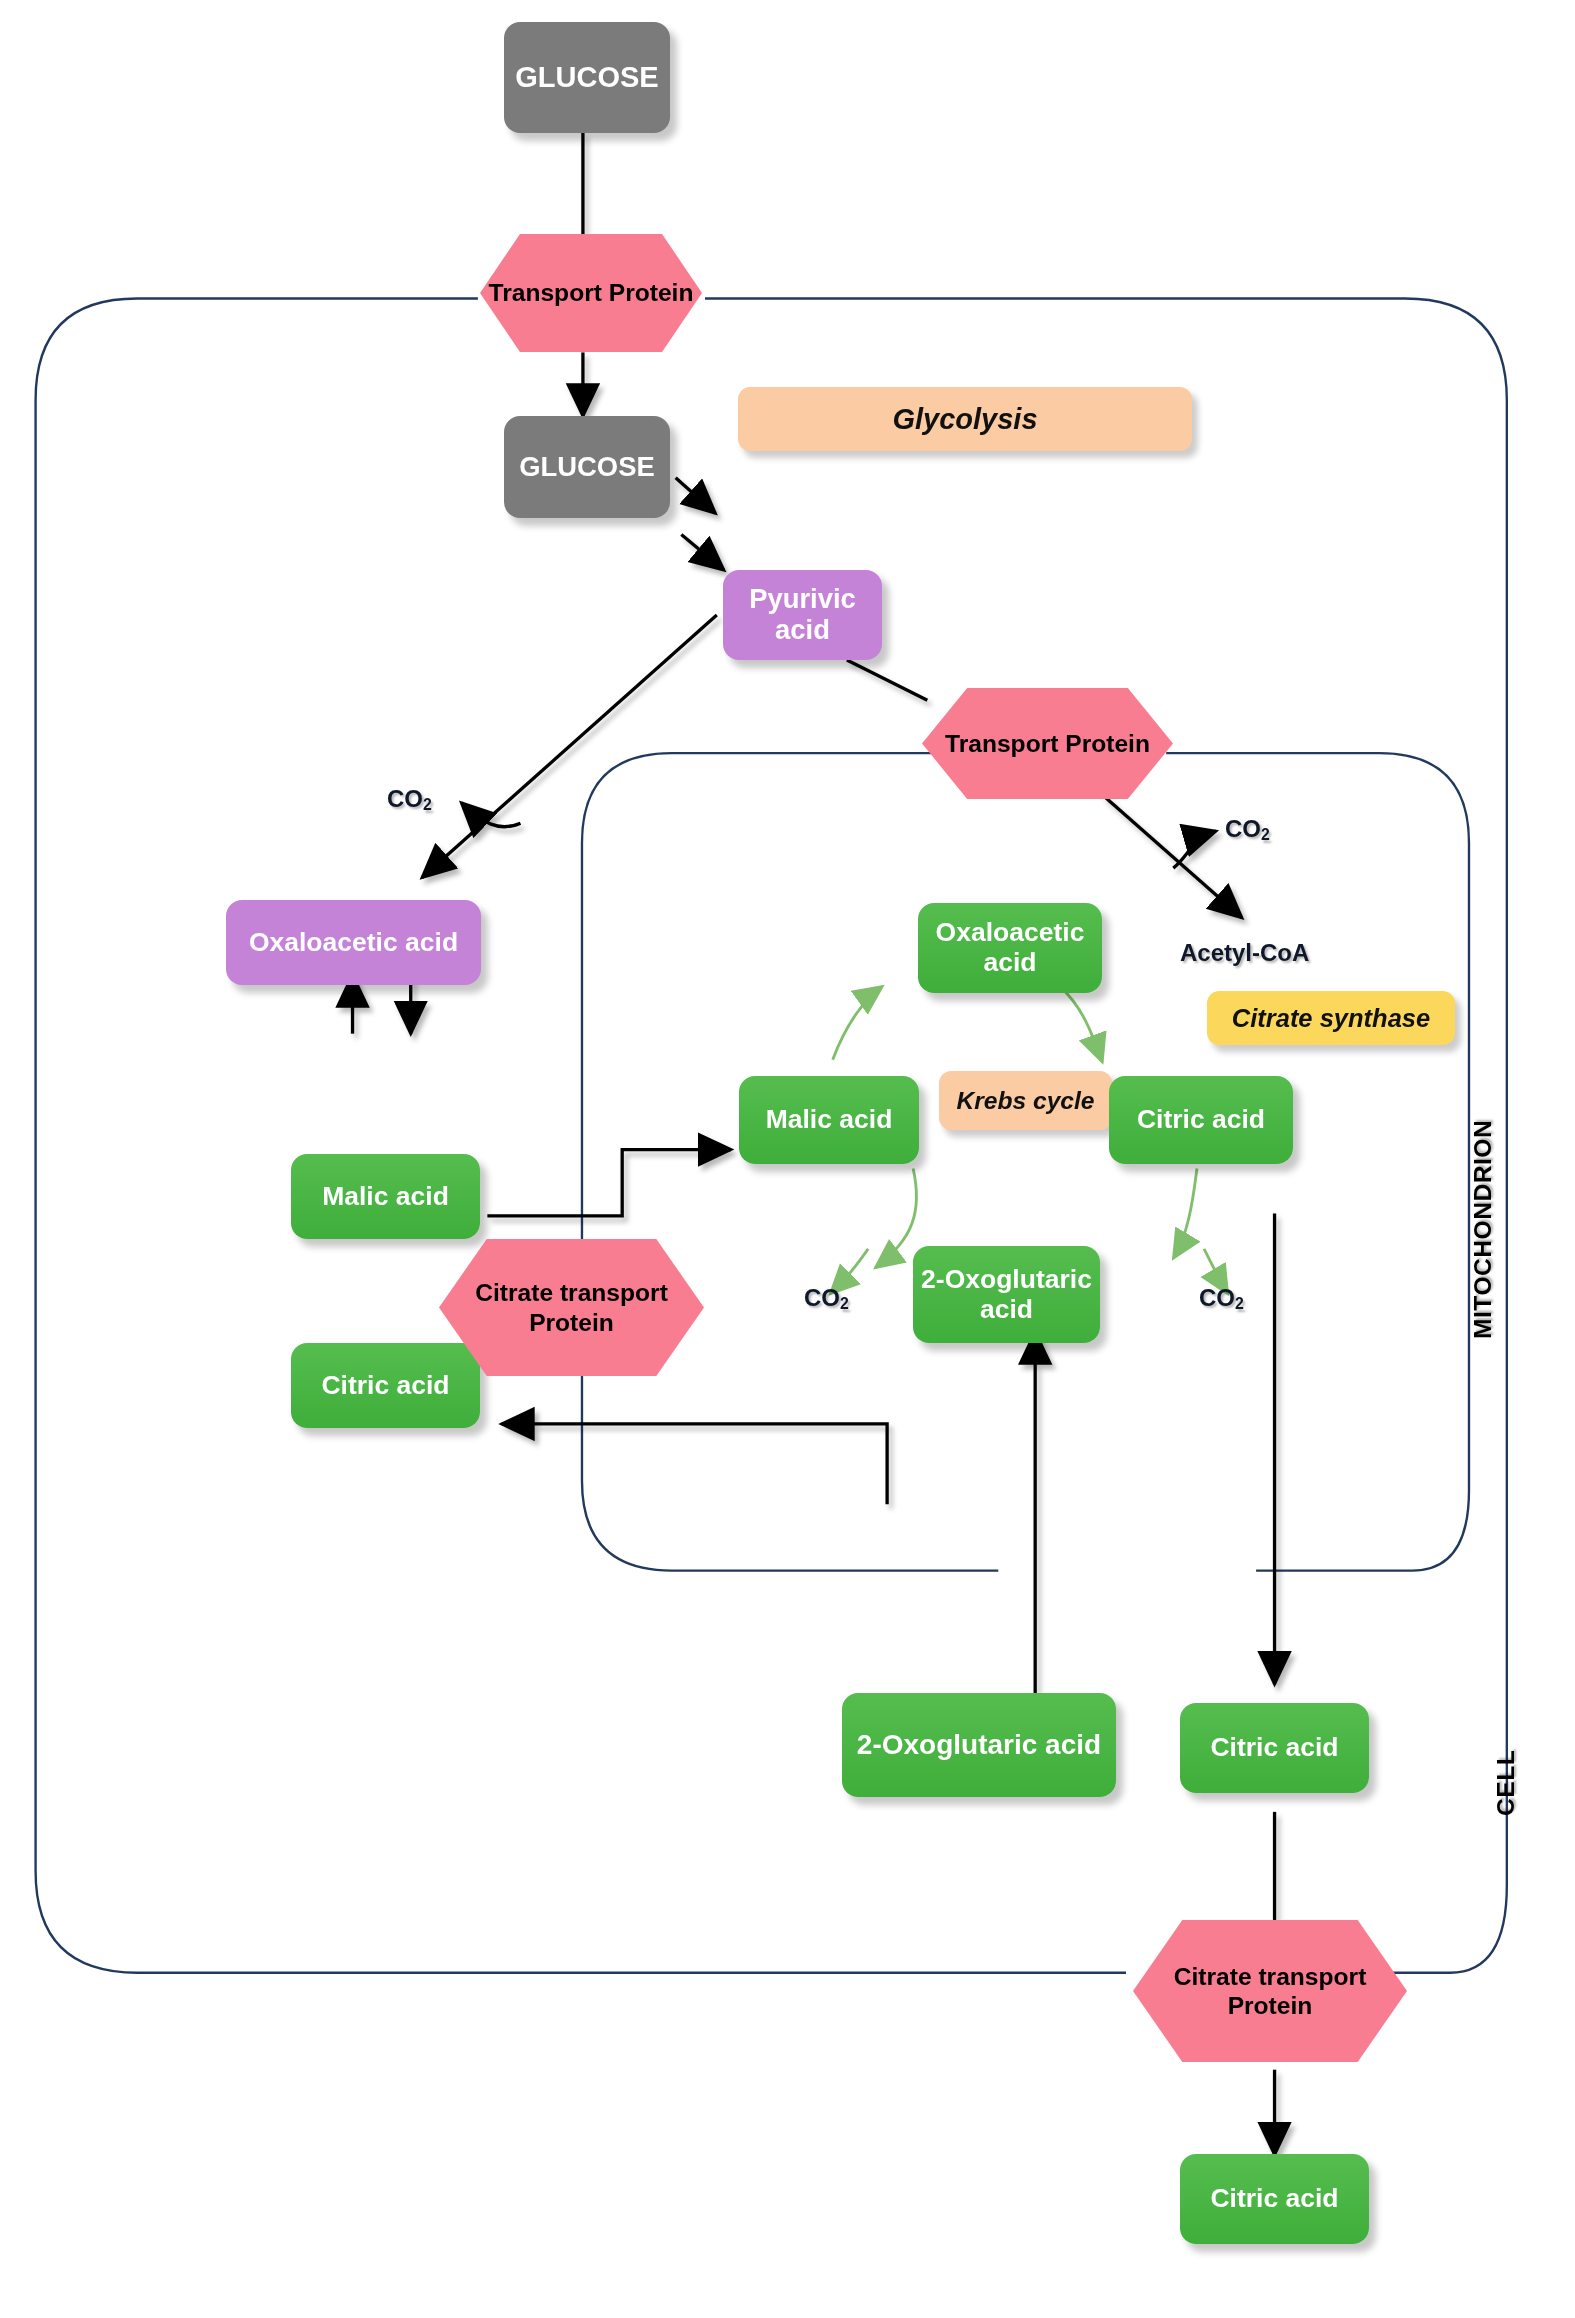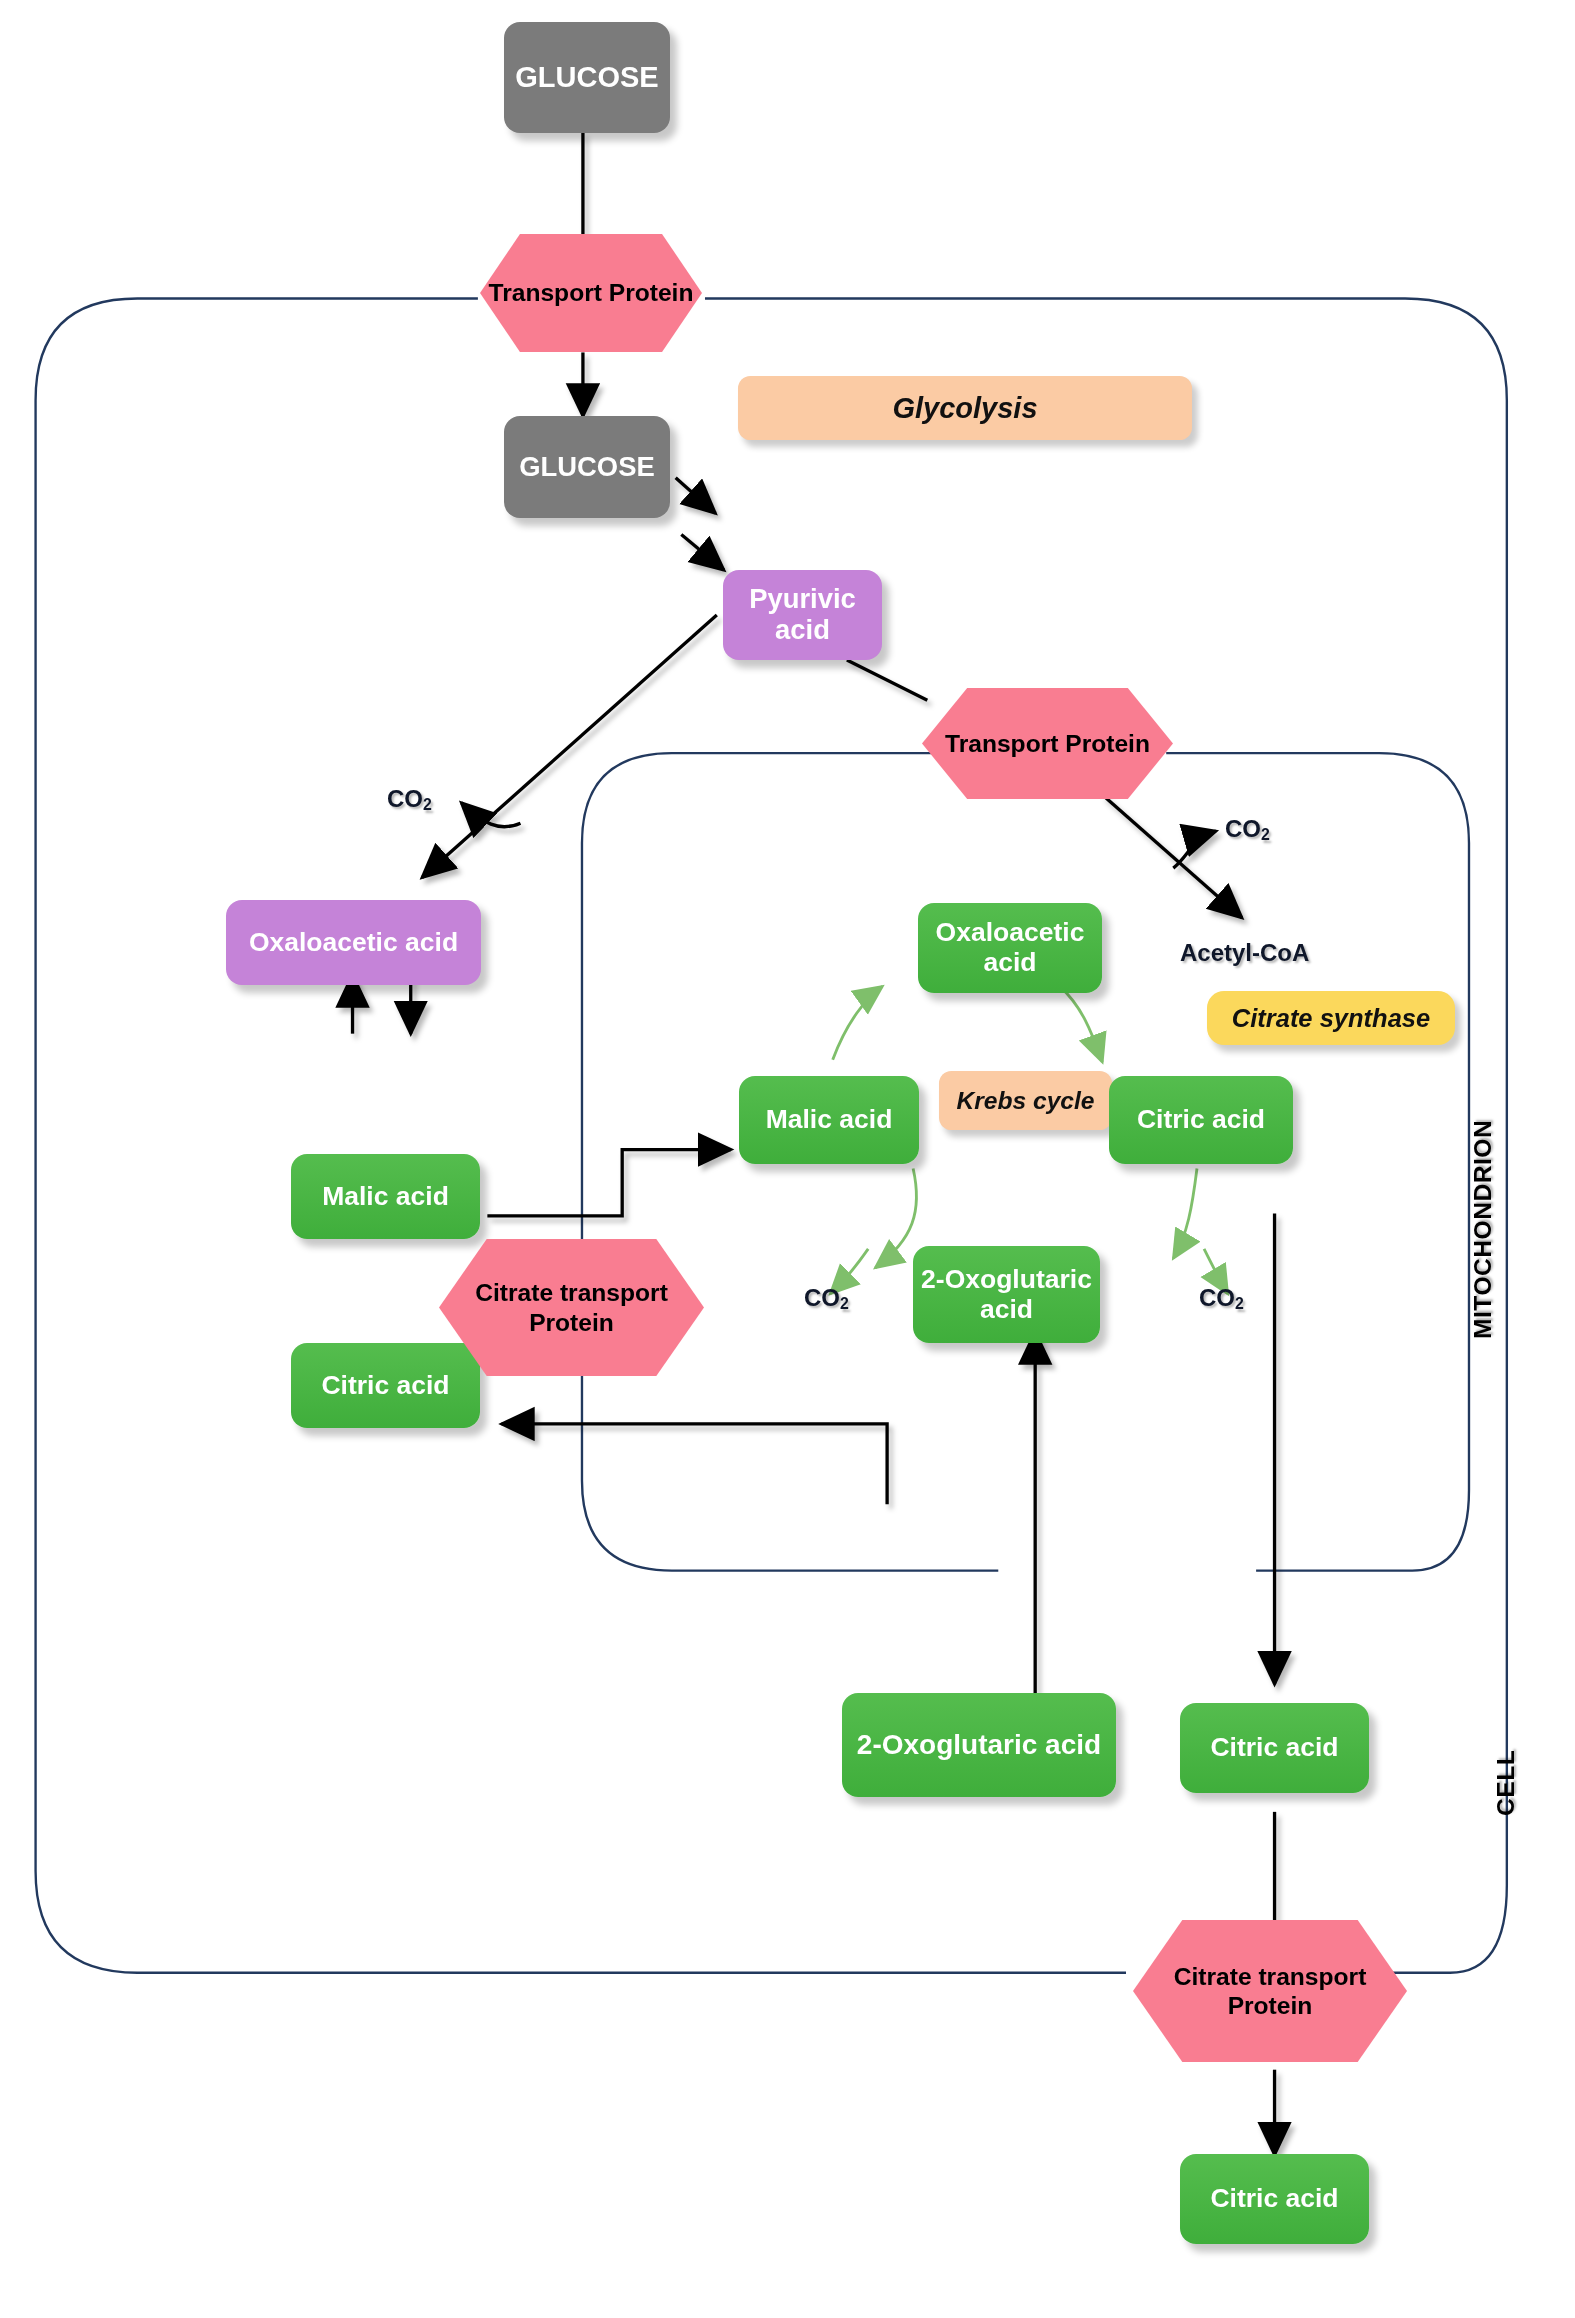--- a/index.html
+++ b/index.html
@@ -22,21 +22,21 @@
   .n-grey{background:#7B7B7B;}
   .n-green{background:linear-gradient(180deg,#55BD4E 0%,#3FAE3B 100%);}
   .n-purple{background:#C583D8;}
 
   .banner{
     position:absolute;display:flex;align-items:center;justify-content:center;
     border-radius:12.3px;color:#111;font-style:italic;font-weight:bold;text-align:center;
     box-shadow:5.7px 6.6px 6.6px rgba(0,0,0,0.20);box-sizing:border-box;
   }
   .b-peach{background:#FBCBA4;}
-  .b-yellow{background:#FBD85C;border-radius:17px;}
+  .b-yellow{background:#FBD85C;}
 
   
   .hex{
     position:absolute;
     background:#F97D91;
     clip-path:polygon(18% 0%, 82% 0%, 100% 50%, 82% 100%, 18% 100%, 0% 50%);
     display:flex;align-items:center;justify-content:center;text-align:center;
     color:#000000;font-weight:bold;line-height:1.20;
     filter:drop-shadow(5.7px 6.6px 4.7px rgba(0,0,0,0.25));
     box-sizing:border-box;padding:0 2.8px;
@@ -133,21 +133,21 @@
   </div>
 
   <div class="hex" style="left:480px;top:234px;width:222px;height:118px;font-size:24.6px;">
     <span>Transport Protein</span>
   </div>
 
   <div class="node n-grey" style="left:504px;top:416px;width:166px;height:102px;font-size:27.4px;">
     <span>GLUCOSE</span>
   </div>
 
-  <div class="banner b-peach" style="left:738px;top:376px;width:454px;height:64px;font-size:29px;">
+  <div class="banner b-peach" style="left:738px;top:387px;width:454px;height:64px;font-size:29px;">
     <span>Glycolysis</span>
   </div>
 
   <div class="node n-purple" style="left:723px;top:570px;width:159px;height:90px;font-size:27.4px;">
     <span>Pyurivic acid</span>
   </div>
 
   <div class="hex" style="left:922px;top:688px;width:251px;height:111px;font-size:24.6px;">
     <span>Transport Protein</span>
   </div>

